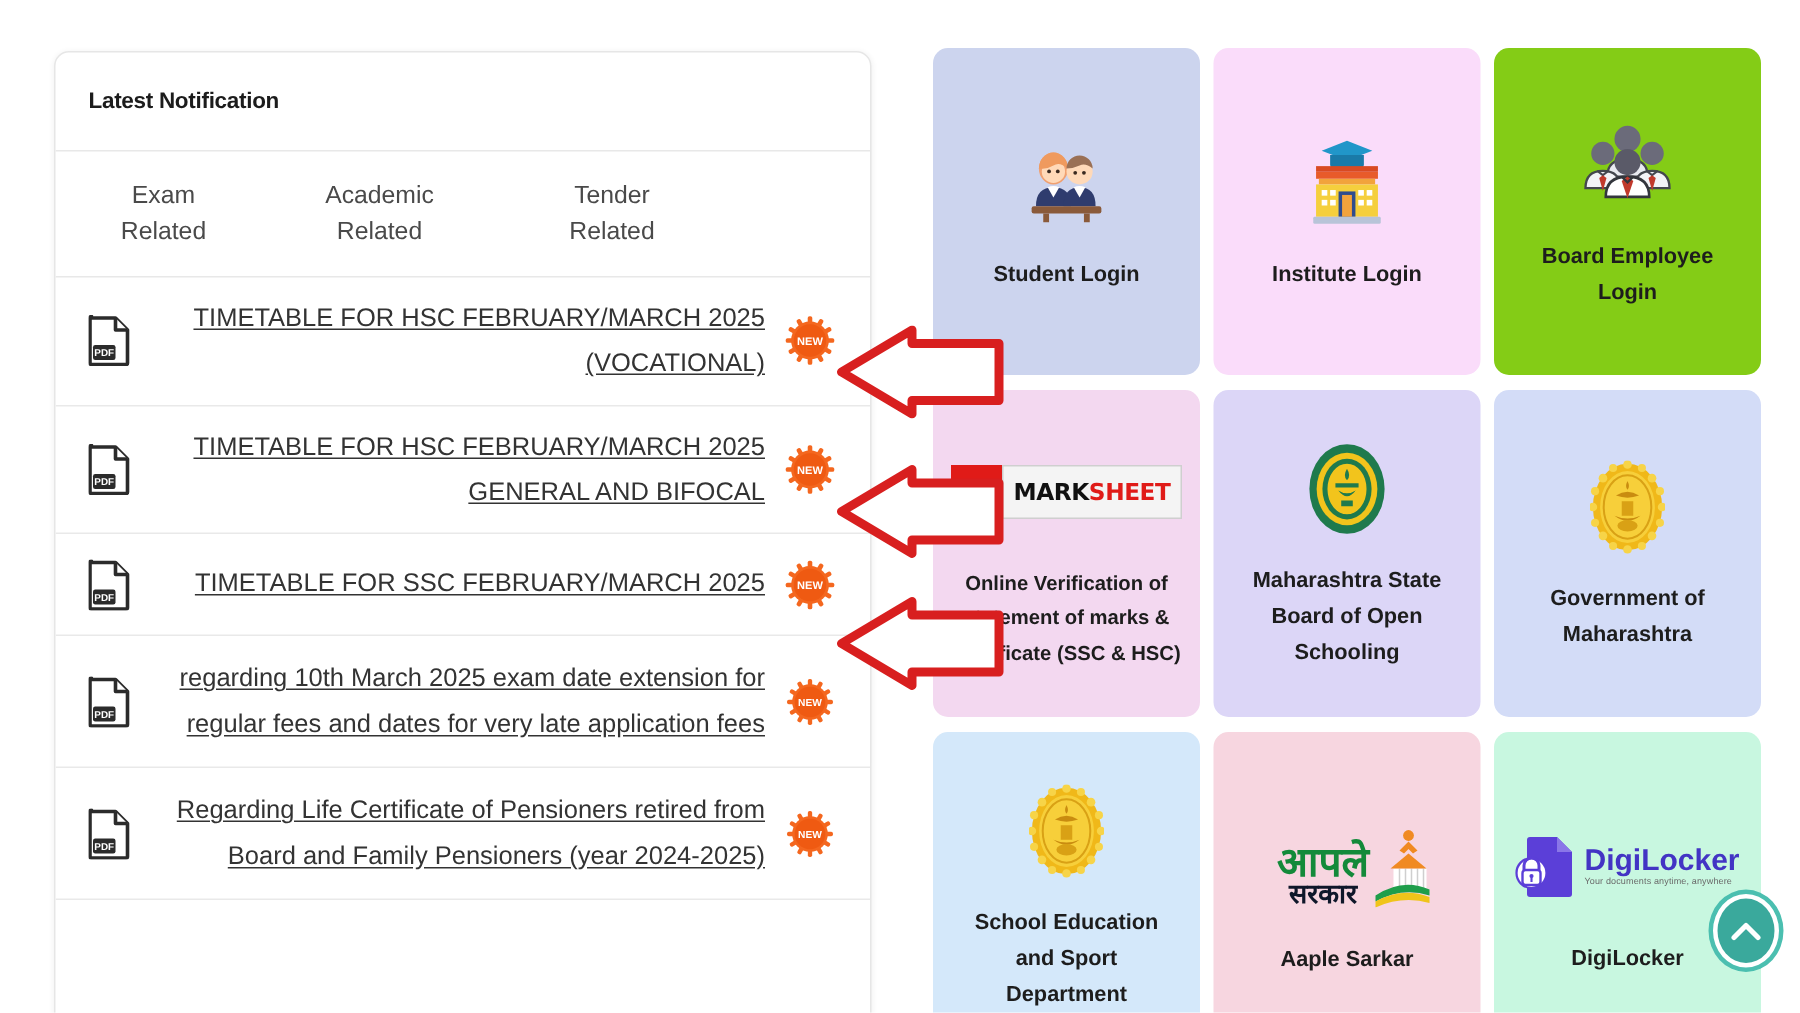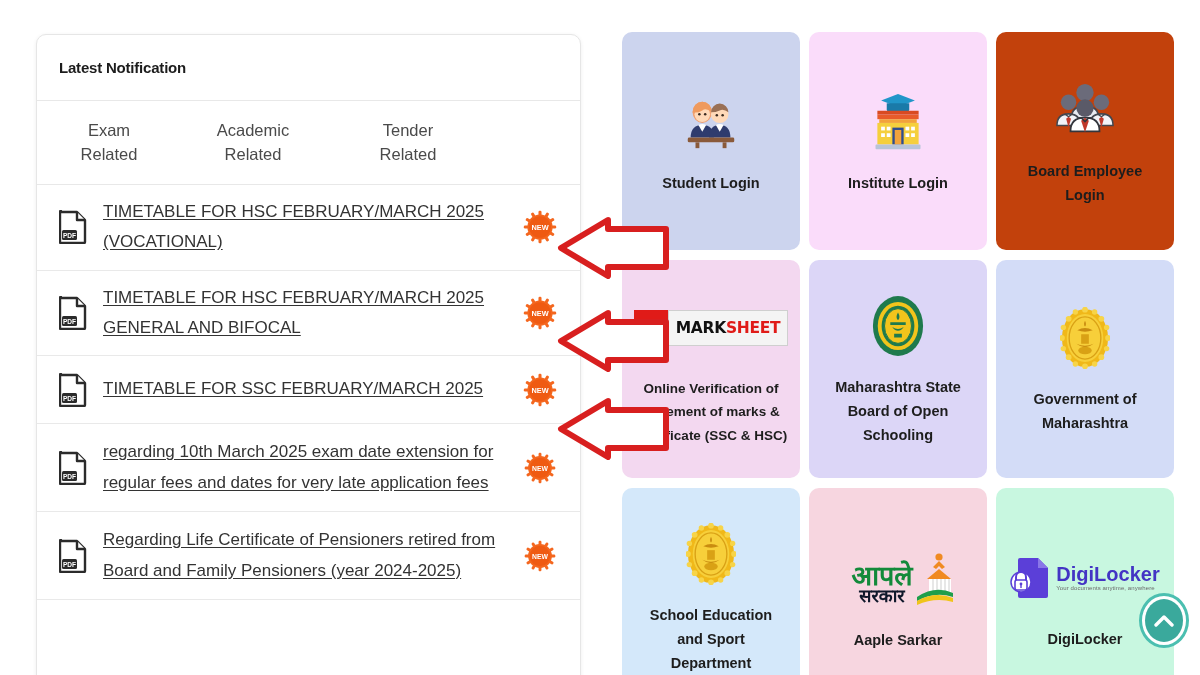--- a/index.html
+++ b/index.html
@@ -71,20 +71,21 @@
     min-height: 68px;
   }
   .pdf-icon { flex: 0 0 40px; width: 40px; display: flex; justify-content: center; }
   .notif-link {
     flex: 1 1 auto;
     font-size: 17px; color: #333333;
     line-height: 1.78;
     padding-left: 10px;
     padding-right: 8px;
     cursor: pointer;
+    text-align: right;
   }
   .notif-link u { text-decoration: underline; text-underline-offset: 2px; }
   .new-badge { flex: 0 0 44px; display: flex; justify-content: center; align-items: center; }
 
   
   .card-grid {
     position: absolute; left: 622px; top: 32px;
     width: 552px;
     display: grid;
     grid-template-columns: 178px 178px 178px;
@@ -423,21 +424,21 @@
             <rect x="40" y="44" width="4" height="4"></rect>
               <rect x="46" y="44" width="4" height="4"></rect>
           </g>
           <rect x="8" y="56" width="48" height="5" rx="1" fill="#b8c4d8"></rect>
           <rect x="10" y="20" width="44" height="4" fill="#d94a22"></rect>
         </svg>
       </div>
       <div class="card-label">Institute Login</div>
     </div>
 
-    <div class="card" style="background:#c2410c;">
+    <div class="card" style="background:#84cc16;">
       <div class="card-icon">
         <svg width="62" height="58" viewBox="0 0 64 60">
           <circle cx="32" cy="12" r="9" fill="#6b6b7a"></circle>
           <path d="M18 38 q0 -12 14 -12 q14 0 14 12z" fill="#e8eaf0" stroke="#44474f" stroke-width="1.6"></path>
           <circle cx="15" cy="22" r="8" fill="#6b6b7a"></circle>
           <path d="M3 46 q0 -12 12 -12 q12 0 12 12z" fill="#f2f3f7" stroke="#44474f" stroke-width="1.6"></path>
           <circle cx="49" cy="22" r="8" fill="#6b6b7a"></circle>
           <path d="M37 46 q0 -12 12 -12 q12 0 12 12z" fill="#f2f3f7" stroke="#44474f" stroke-width="1.6"></path>
           <circle cx="32" cy="28" r="9" fill="#5a5a68"></circle>
           <path d="M17 52 q0 -14 15 -14 q15 0 15 14z" fill="#ffffff" stroke="#33363d" stroke-width="1.8"></path>

